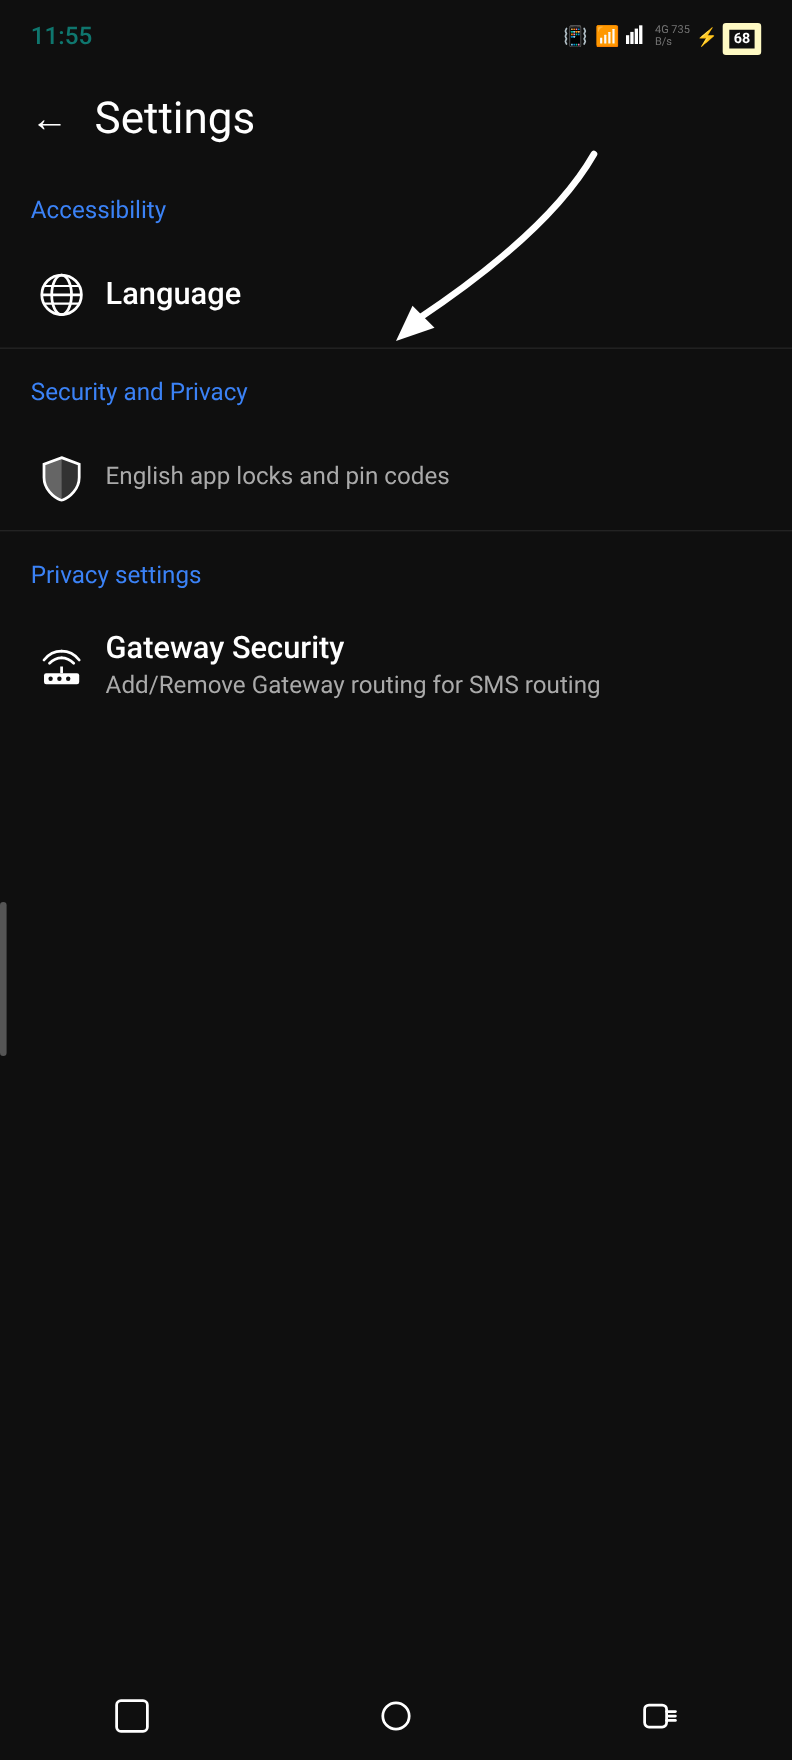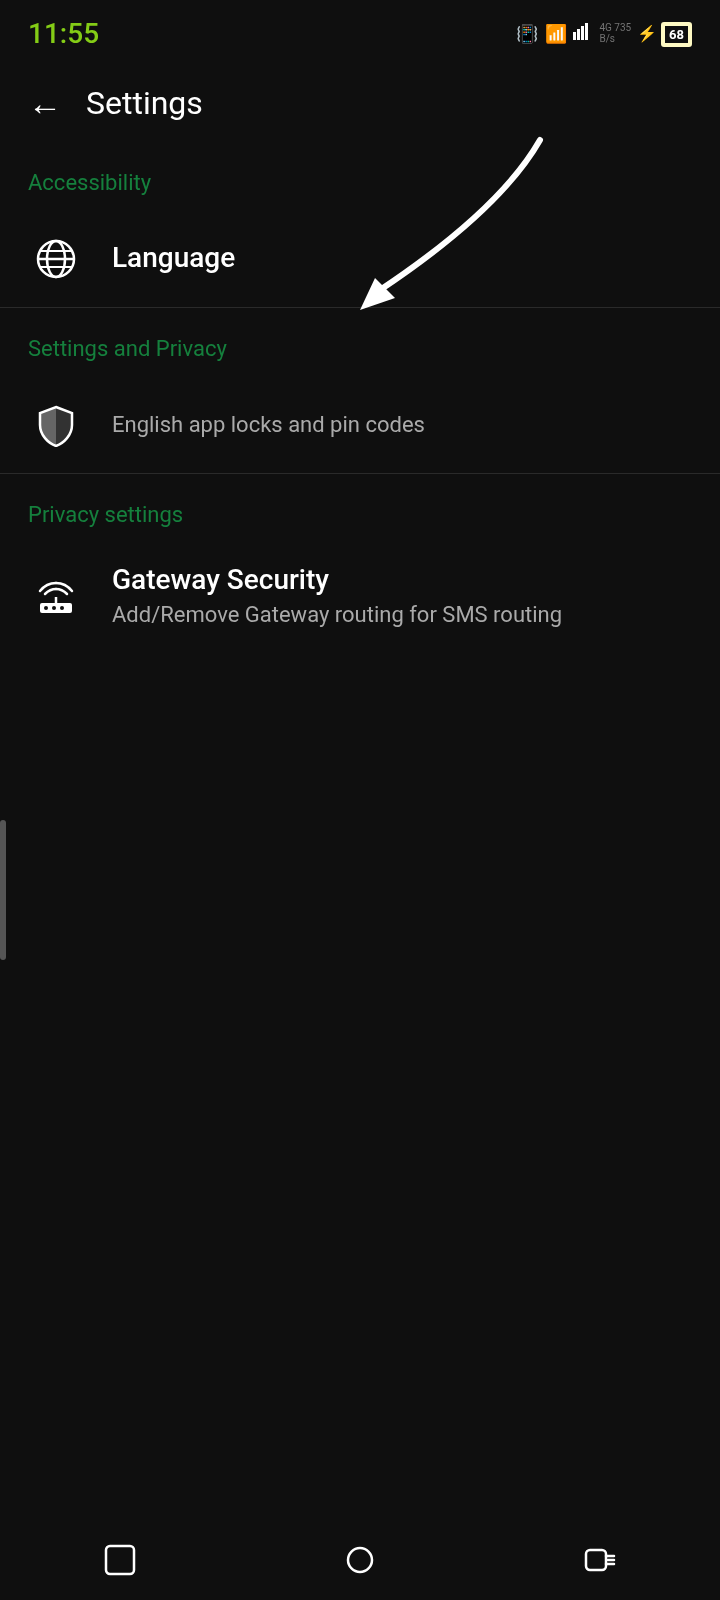--- a/index.html
+++ b/index.html
@@ -18,40 +18,40 @@
     
     .status-bar {
       display: flex;
       justify-content: space-between;
       align-items: center;
       padding: 14px 28px 8px 28px;
       height: 60px;
     }
 
     .status-time {
-      font-size: 28px;
+      font-size: 22px;
       font-weight: 500;
-      color: #84cc16;
+      color: #0f766e;
       text-align: center;
     }
 
     .status-icons {
       display: flex;
       align-items: center;
       gap: 6px;
       font-size: 16px;
       color: #ffffff;
     }
 
     .status-icon-item {
       font-size: 18px;
     }
 
     .battery-box {
-      border: 4px solid #fef9c3;
+      border: 6px solid #fef9c3;
       border-radius: 3px;
       padding: 1px 4px;
       font-size: 13px;
       font-weight: bold;
     }
 
     
     .header {
       display: flex;
       align-items: center;
@@ -60,49 +60,49 @@
     }
 
     .back-arrow {
       font-size: 34px;
       color: #ffffff;
       cursor: pointer;
       line-height: 1;
     }
 
     .header-title {
-      font-size: 32px;
+      font-size: 40px;
       font-weight: 400;
       color: #ffffff;
     }
 
     
     .arrow-annotation {
       position: absolute;
       top: 130px;
       left: 200px;
       width: 400px;
       height: 200px;
       pointer-events: none;
     }
 
     
     .section-label {
       padding: 28px 28px 16px 28px;
       font-size: 22px;
-      color: #15803d;
+      color: #3b82f6;
       font-weight: 400;
     }
 
     
     .setting-item {
       display: flex;
       align-items: center;
       padding: 20px 28px;
-      gap: 28px;
+      gap: 12px;
       cursor: pointer;
     }
 
     .setting-icon {
       width: 56px;
       height: 56px;
       display: flex;
       align-items: center;
       justify-content: center;
       flex-shrink: 0;
@@ -231,21 +231,21 @@
     </div>
     <div class="setting-text">
       <div class="setting-title">Language</div>
     </div>
   </div>
 </div>
 
 <div class="divider"></div>
 
 <div>
-  <div class="section-label">Settings and Privacy</div>
+  <div class="section-label">Security and Privacy</div>
 
   <div class="setting-item">
     <div class="setting-icon">
       <svg viewBox="0 0 44 44" xmlns="http://www.w3.org/2000/svg">
         <path d="M22 4 L38 10 L38 22 C38 32 30 40 22 43 C14 40 6 32 6 22 L6 10 Z" stroke="white" stroke-width="2.5" fill="none"></path>
         <path d="M22 4 L38 10 L38 22 C38 32 30 40 22 43 C14 40 6 32 6 22 L6 10 Z" fill="white" opacity="0.15"></path>
 
         <path d="M22 4 L6 10 L6 22 C6 32 14 40 22 43 Z" fill="white" opacity="0.25"></path>
       </svg>
     </div>

